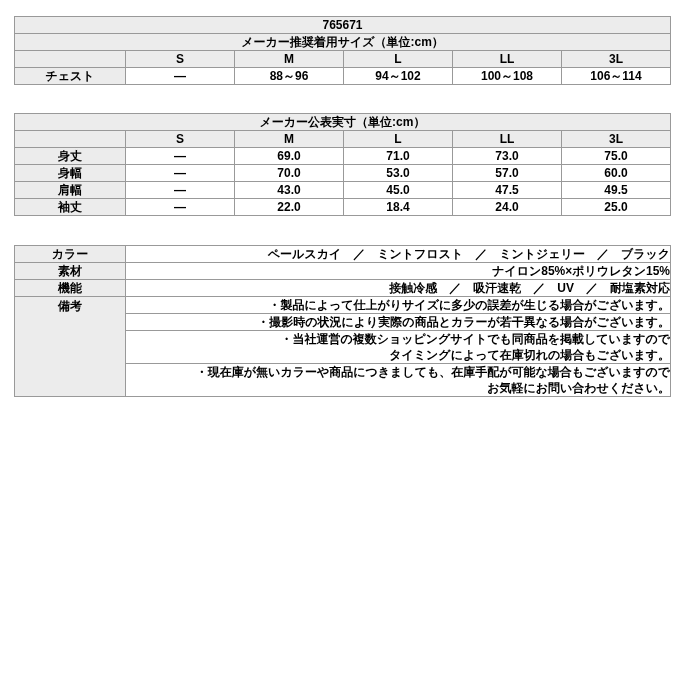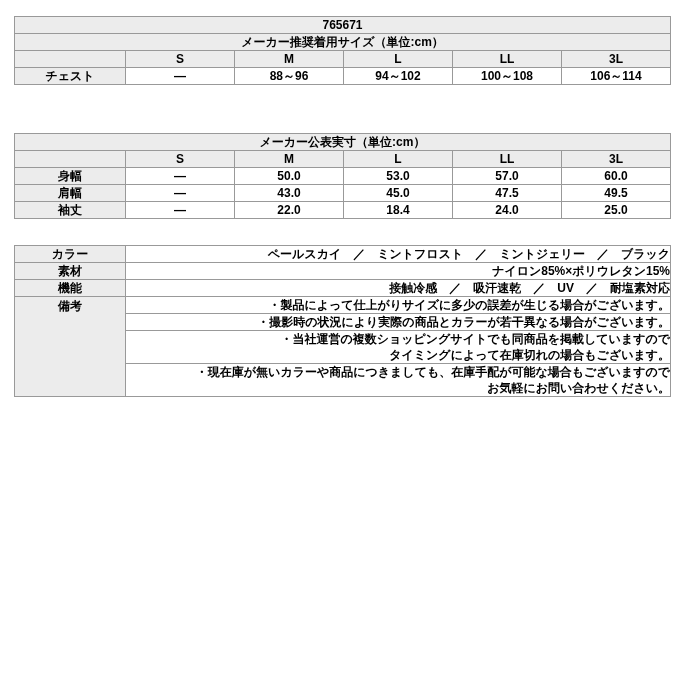--- a/index.html
+++ b/index.html
@@ -13,21 +13,21 @@
     position: absolute;
     left: 14px;
     width: 657px;
     border-collapse: collapse;
     table-layout: fixed;
     font-size: 12px;
     font-weight: bold;
     border: 1px solid #7b7b7b;
   }
   #table-recommended { top: 16px; }
-  #table-actual      { top: 133px; }
+  #table-actual      { top: 113px; }
   #table-details     { top: 245px; }
   .spec-table td {
     border: 1px solid #999999;
     height: 16px;
     text-align: center;
     vertical-align: middle;
     padding: 0;
     overflow: hidden;
     white-space: nowrap;
     line-height: 16px;
@@ -100,23 +100,31 @@
     </tr>
     <tr>
       <td class="hdr"></td>
       <td class="hdr">S</td>
       <td class="hdr">M</td>
       <td class="hdr">L</td>
       <td class="hdr">LL</td>
       <td class="hdr">3L</td>
     </tr>
     <tr>
+      <td class="hdr">身丈</td>
+      <td>—</td>
+      <td>69.0</td>
+      <td>71.0</td>
+      <td>73.0</td>
+      <td>75.0</td>
+    </tr>
+    <tr>
       <td class="hdr">身幅</td>
       <td>—</td>
-      <td>50.0</td>
+      <td>70.0</td>
       <td>53.0</td>
       <td>57.0</td>
       <td>60.0</td>
     </tr>
     <tr>
       <td class="hdr">肩幅</td>
       <td>—</td>
       <td>43.0</td>
       <td>45.0</td>
       <td>47.5</td>

